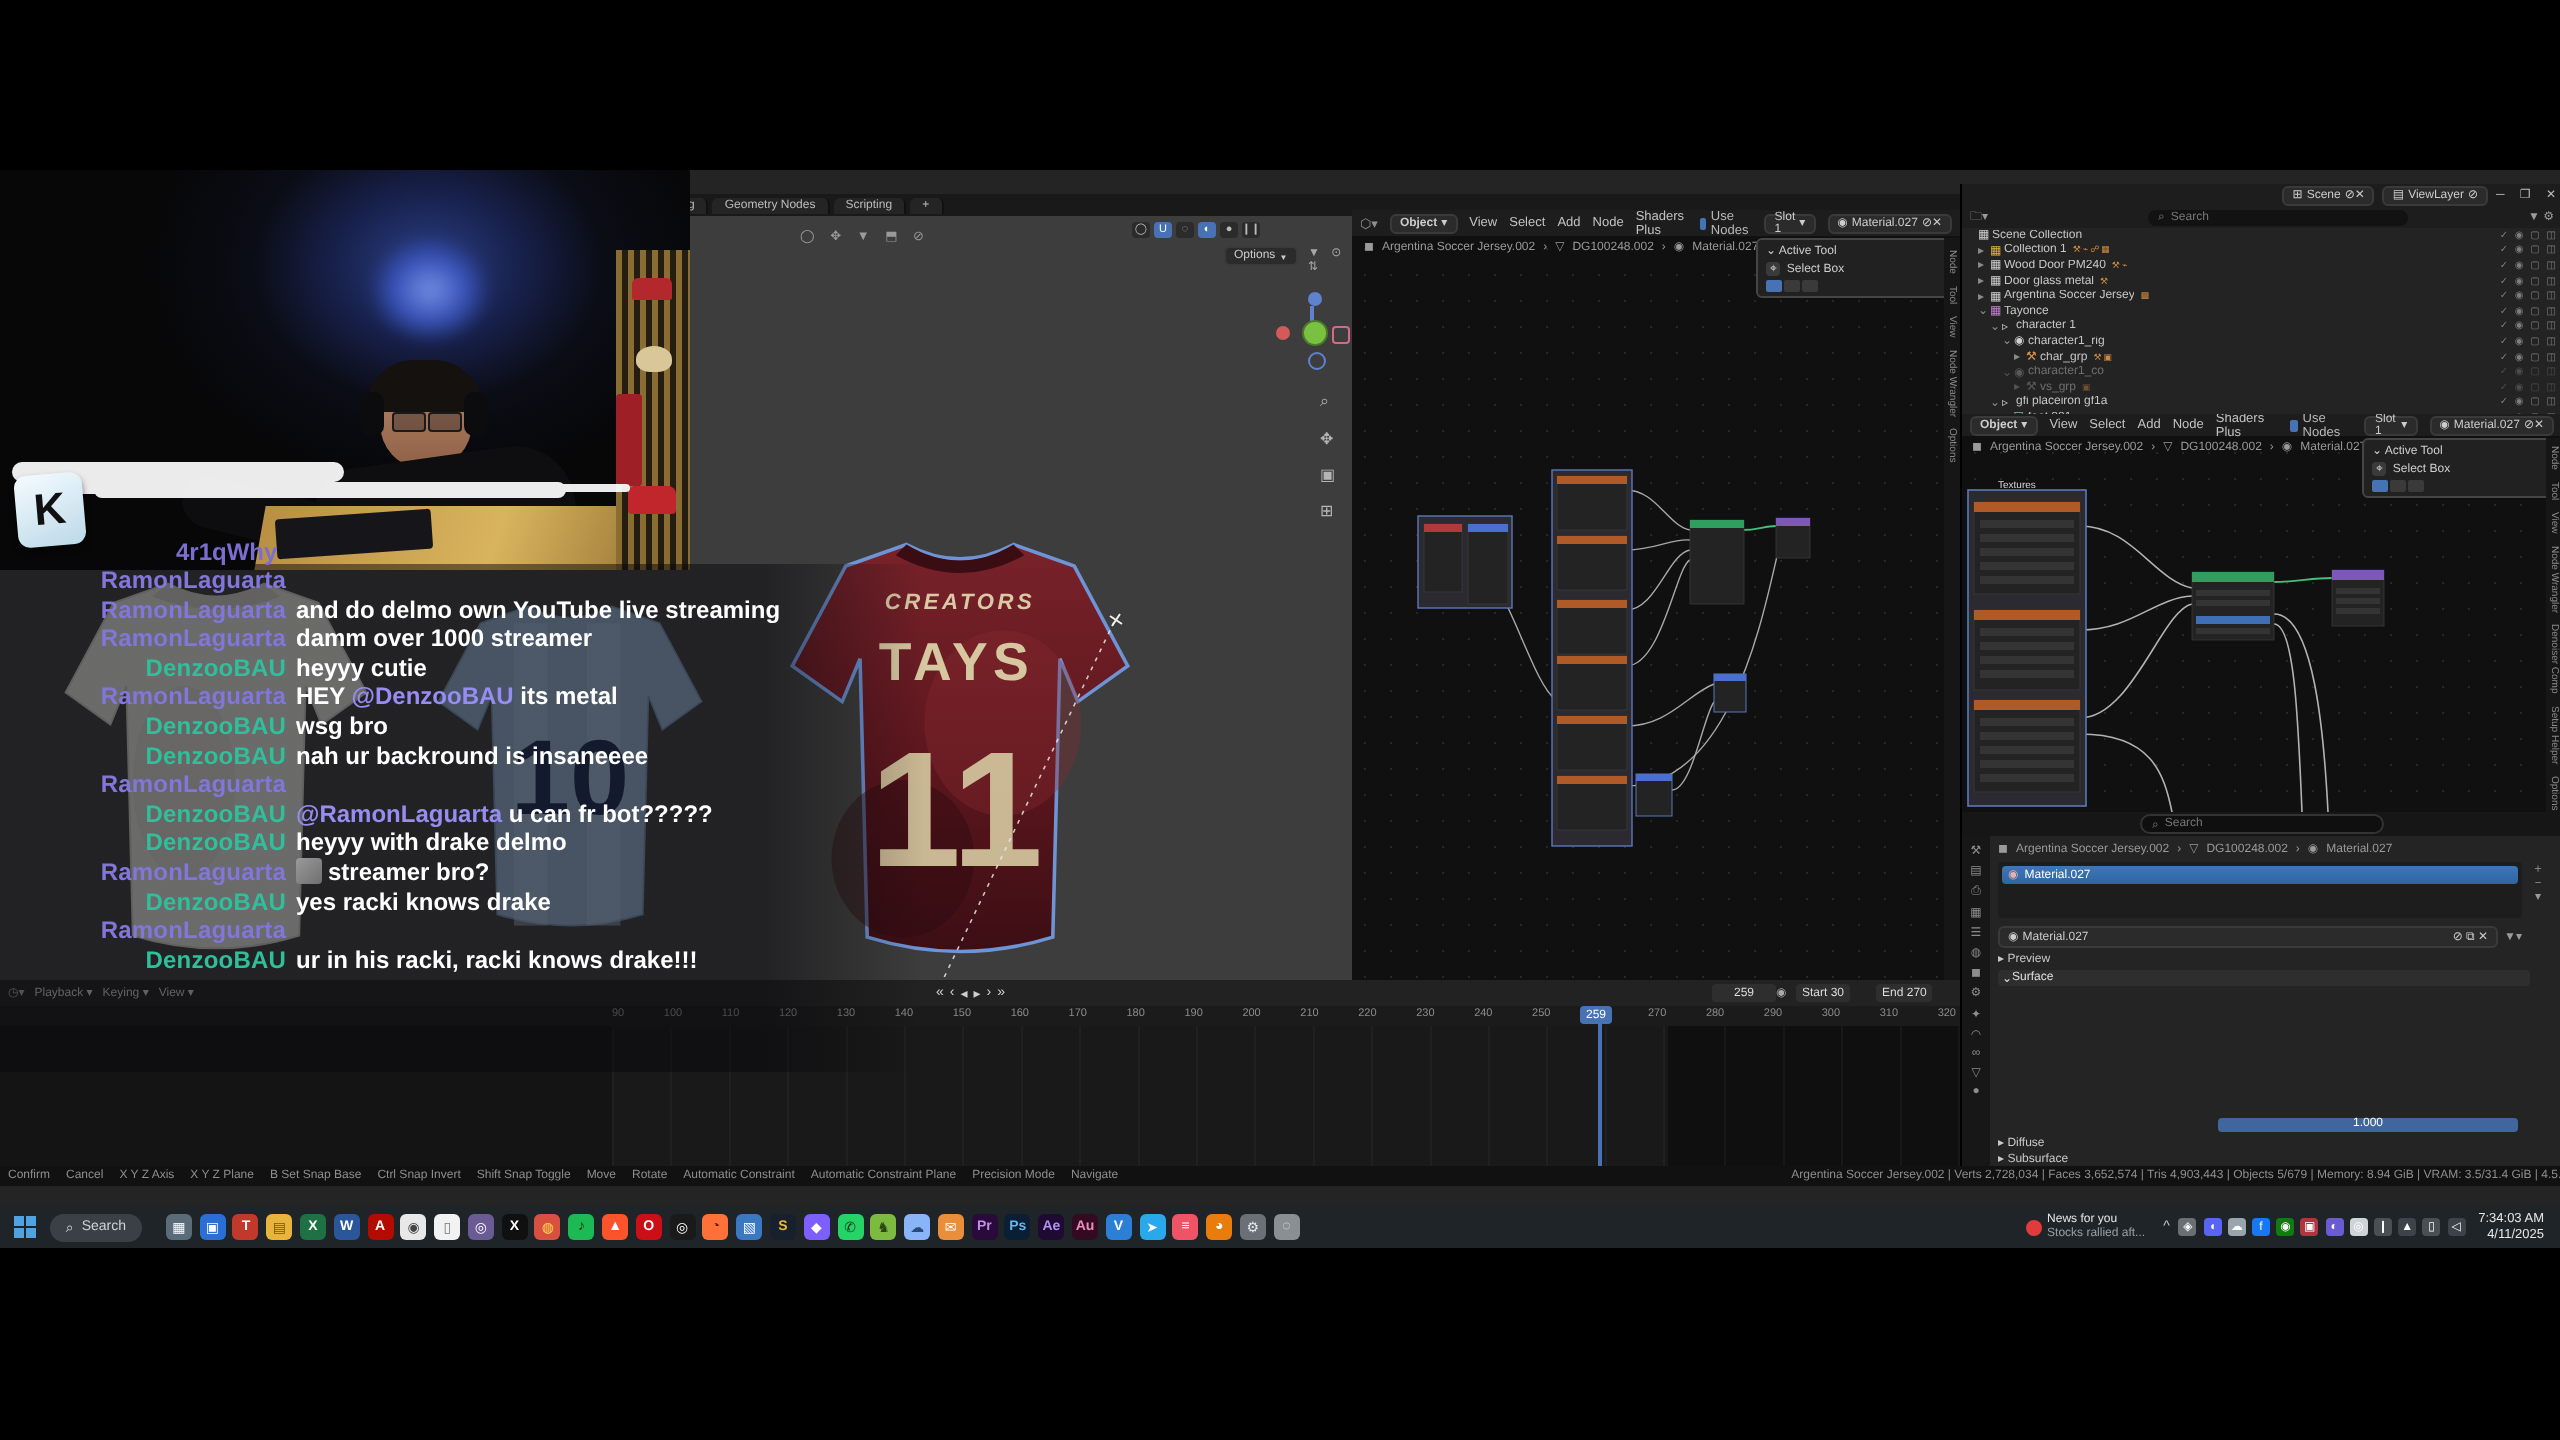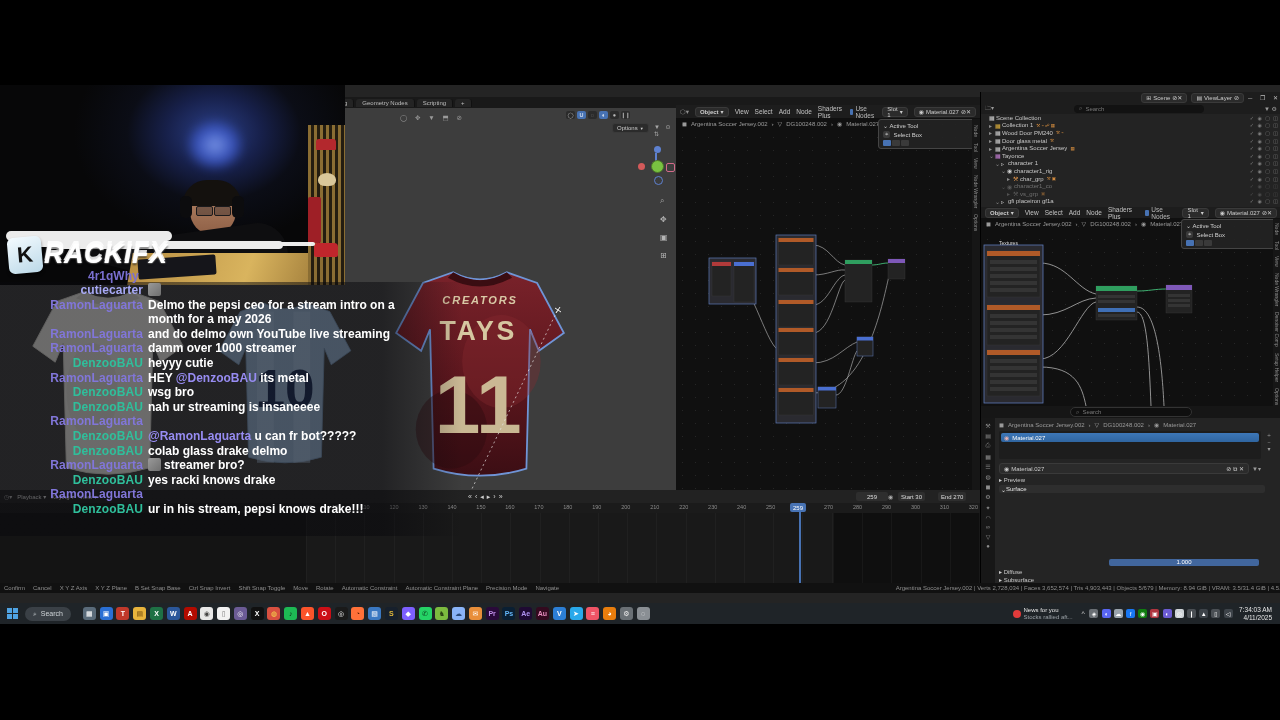--- a/index.html
+++ b/index.html
@@ -662,33 +662,27 @@
     </div>
   </div>
 
   <div class="abs" style="left:88px;top:184px;z-index:45;font-size:12px;font-weight:700;color:#7a6fd0;">
     <span>4r1qWhy</span></div>
   <div id="logo">
     <div class="frost"></div>
     <div class="logo-cube">
           <span>K</span>
         </div>
-    <div class="logo-text"><span>RACKIFX</span></div>
   </div>
 
   <div id="chat">
 
-      <div class="chat-row">
-        <span class="chat-user" style="color: rgb(167, 169, 245);">cutiecarter</span>
-        <span class="chat-msg"><span class="chat-emote" style="display: inline-block;"></span><span></span><span class="mention"></span><span></span></span>
-      </div>
 
       <div class="chat-row">
         <span class="chat-user" style="color: rgb(129, 118, 217);">RamonLaguarta</span>
-        <span class="chat-msg"><span>Delmo the pepsi ceo for a stream intro on a month for a may 2026</span><span class="mention"></span><span></span></span>
       </div>
 
       <div class="chat-row">
         <span class="chat-user" style="color: rgb(129, 118, 217);">RamonLaguarta</span>
         <span class="chat-msg"><span>and do delmo own YouTube live streaming</span><span class="mention"></span><span></span></span>
       </div>
 
       <div class="chat-row">
         <span class="chat-user" style="color: rgb(129, 118, 217);">RamonLaguarta</span>
         <span class="chat-msg"><span>damm over 1000 streamer</span><span class="mention"></span><span></span></span>
@@ -704,54 +698,54 @@
         <span class="chat-msg"><span>HEY </span><span class="mention">@DenzooBAU</span><span> its metal</span></span>
       </div>
 
       <div class="chat-row">
         <span class="chat-user" style="color: rgb(47, 191, 155);">DenzooBAU</span>
         <span class="chat-msg"><span>wsg bro</span><span class="mention"></span><span></span></span>
       </div>
 
       <div class="chat-row">
         <span class="chat-user" style="color: rgb(47, 191, 155);">DenzooBAU</span>
-        <span class="chat-msg"><span>nah ur streaming is insaneeee</span><span class="mention"></span><span></span></span>
+        <span class="chat-msg"><span>nah ur backround is insaneeee</span><span class="mention"></span><span></span></span>
       </div>
 
       <div class="chat-row">
         <span class="chat-user" style="color: rgb(129, 118, 217);">RamonLaguarta</span>
       </div>
 
       <div class="chat-row">
         <span class="chat-user" style="color: rgb(47, 191, 155);">DenzooBAU</span>
         <span class="chat-msg"><span></span><span class="mention">@RamonLaguarta</span><span> u can fr bot?????</span></span>
       </div>
 
       <div class="chat-row">
         <span class="chat-user" style="color: rgb(47, 191, 155);">DenzooBAU</span>
-        <span class="chat-msg"><span>colab glass drake delmo</span><span class="mention"></span><span></span></span>
+        <span class="chat-msg"><span>heyyy with drake delmo</span><span class="mention"></span><span></span></span>
       </div>
 
       <div class="chat-row">
         <span class="chat-user" style="color: rgb(129, 118, 217);">RamonLaguarta</span>
         <span class="chat-msg"><span class="chat-emote" style="display: inline-block;"></span><span>streamer bro?</span><span class="mention"></span><span></span></span>
       </div>
 
       <div class="chat-row">
         <span class="chat-user" style="color: rgb(47, 191, 155);">DenzooBAU</span>
         <span class="chat-msg"><span>yes racki knows drake</span><span class="mention"></span><span></span></span>
       </div>
 
       <div class="chat-row">
         <span class="chat-user" style="color: rgb(129, 118, 217);">RamonLaguarta</span>
       </div>
 
       <div class="chat-row">
         <span class="chat-user" style="color: rgb(47, 191, 155);">DenzooBAU</span>
-        <span class="chat-msg"><span>ur in his stream, pepsi knows drake!!!</span><span class="mention"></span><span></span></span>
+        <span class="chat-msg"><span>ur in his racki, racki knows drake!!!</span><span class="mention"></span><span></span></span>
       </div>
 
   </div>
 </div>
 
 <div id="taskbar">
   <div class="tb-icon" style="background:transparent;margin-left:6px;">
     <svg width="11" height="11" viewBox="0 0 11 11">
           <rect x="0" y="0" width="5" height="5" fill="#4fa3e3"></rect>
           <rect x="6" y="0" width="5" height="5" fill="#4fa3e3"></rect>

